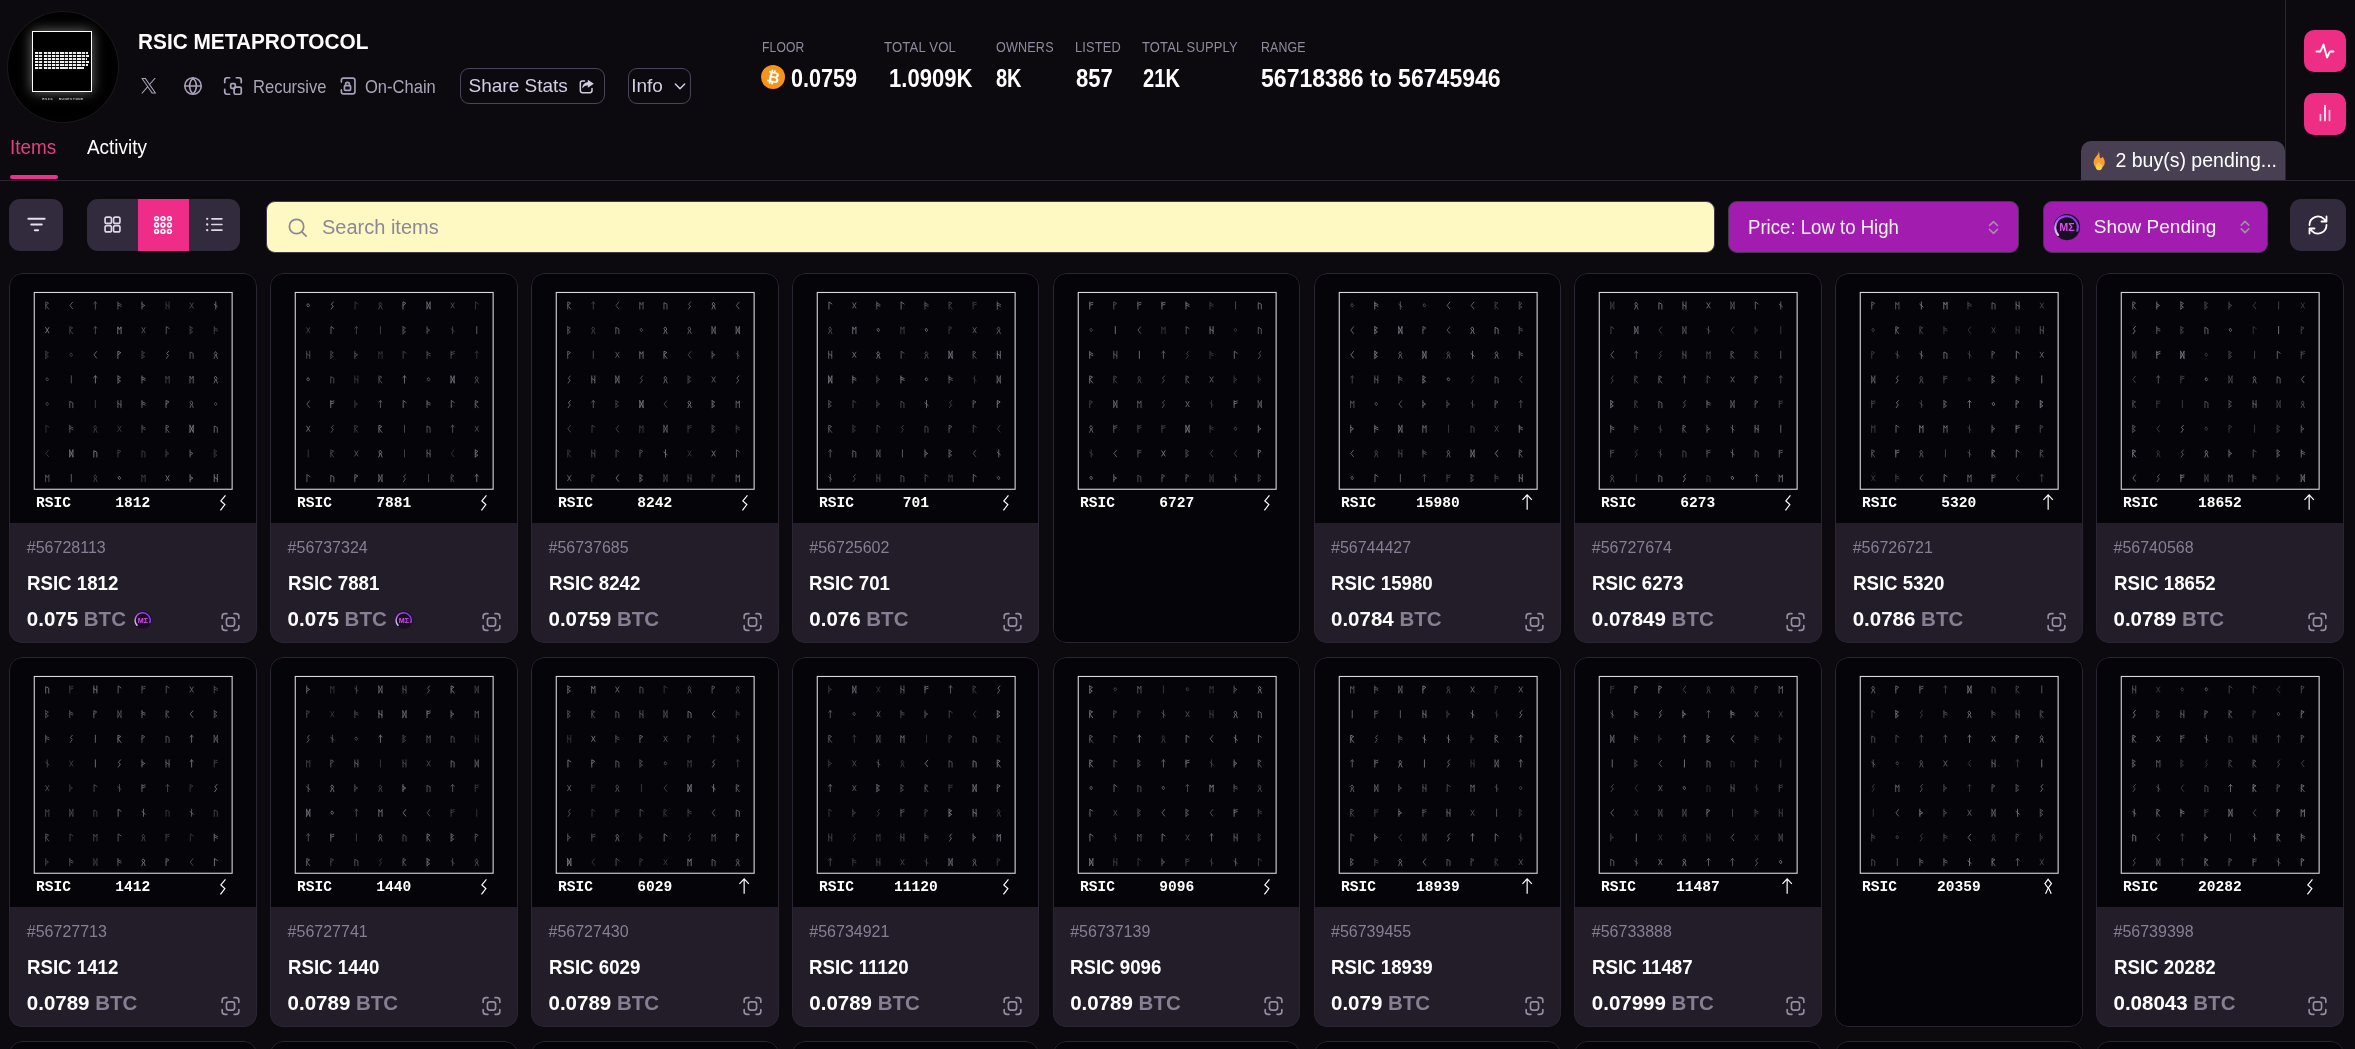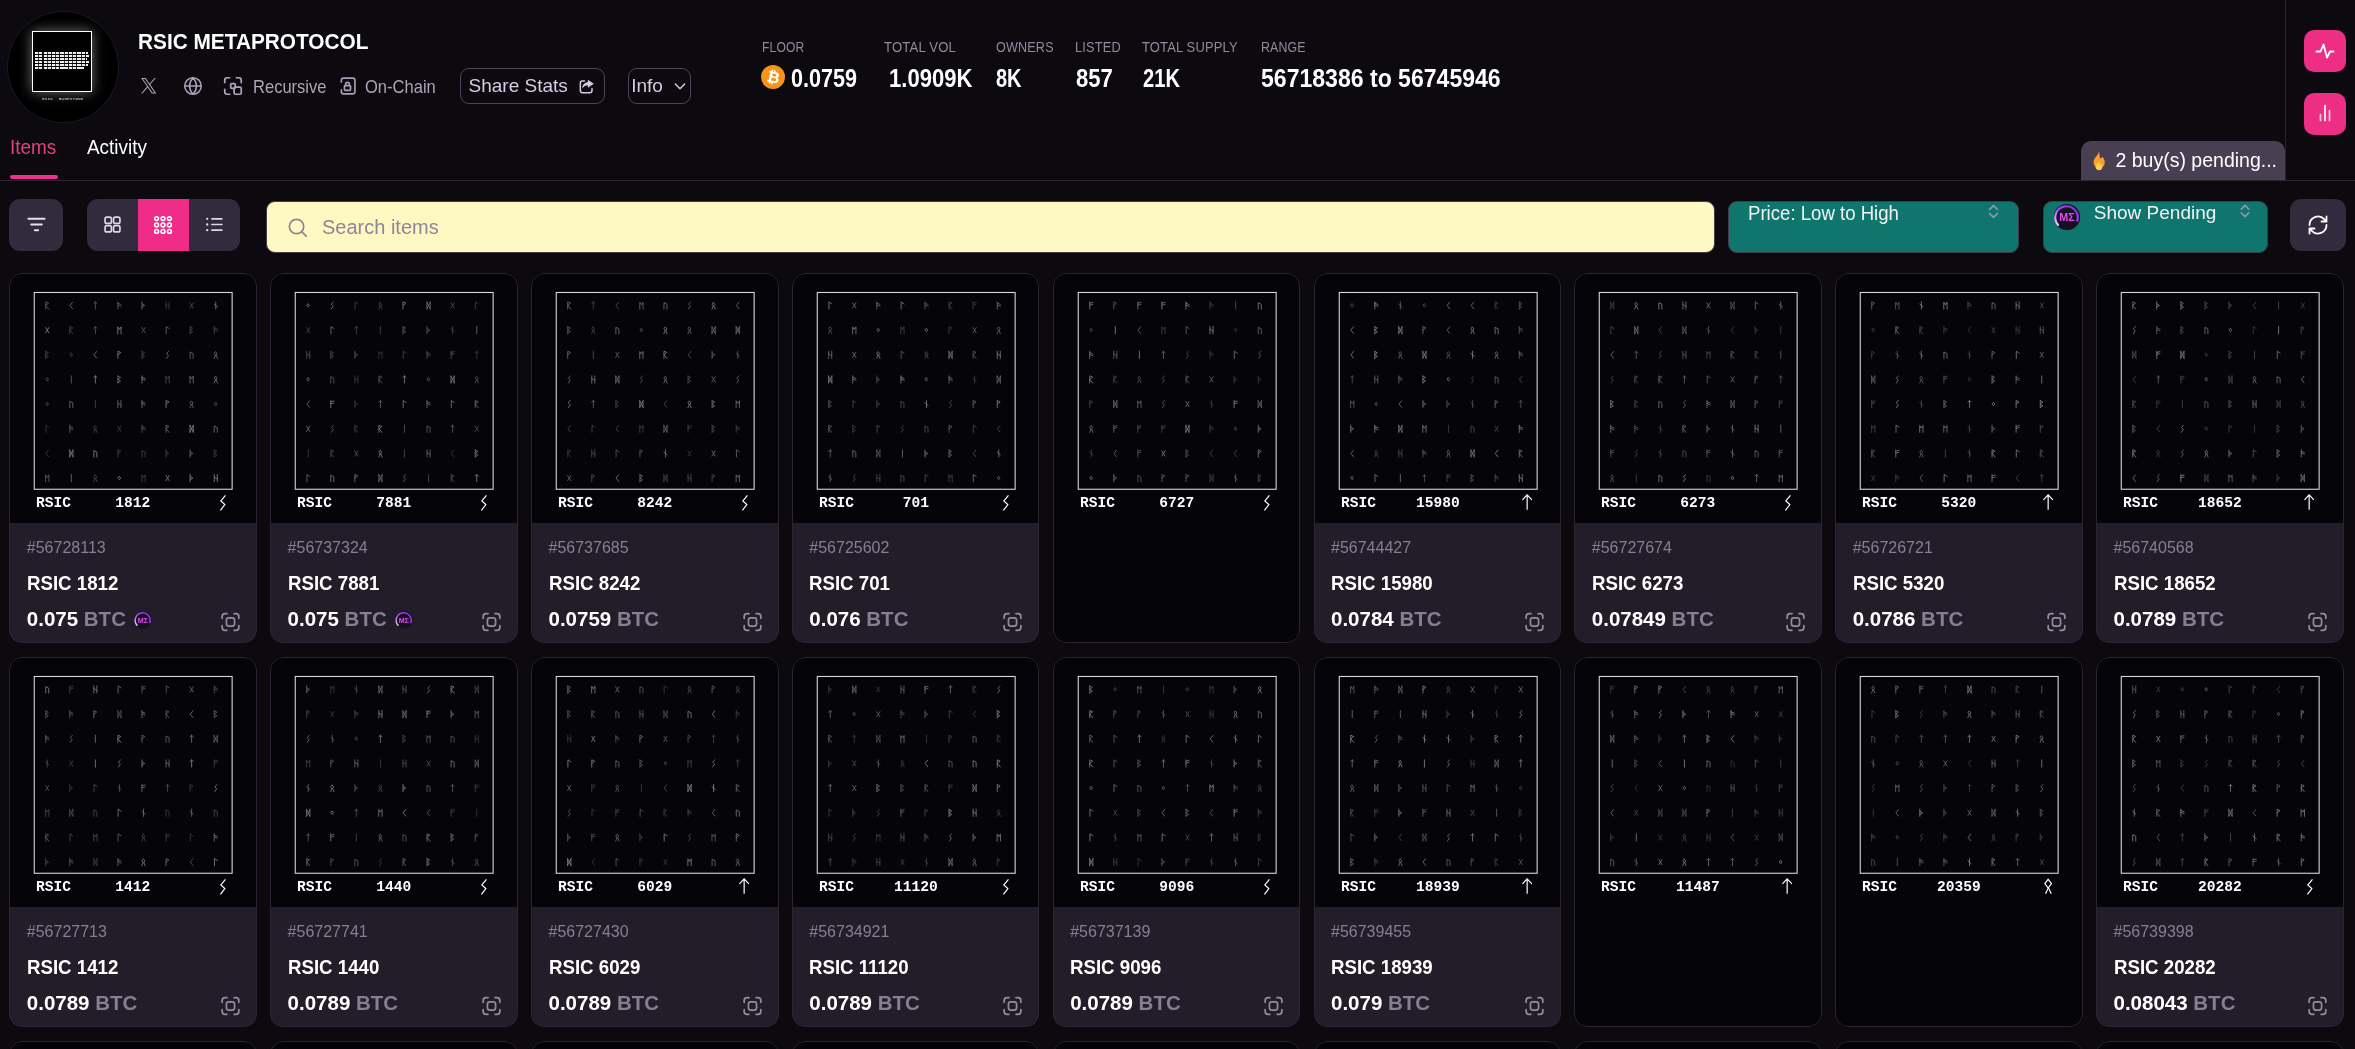--- a/index.html
+++ b/index.html
@@ -30,22 +30,22 @@
 
 .tbtn { position:absolute; top:198.7px; height:52.5px; background:#322b3d; border-radius:11px;
   display:flex; align-items:center; justify-content:center; }
 .tgroup { position:absolute; left:86.7px; top:198.7px; width:153px; height:52.5px; background:#322b3d;
   border-radius:11px; overflow:hidden; display:flex; }
 .tseg { width:51px; height:100%; display:flex; align-items:center; justify-content:center; }
 .tseg.act { background:#ef2d88; }
 .search { position:absolute; left:266px; top:200.8px; width:1449px; height:52.5px; background:#fef9c3;
   border:1px solid #423b4e; border-radius:9px; display:flex; align-items:center; }
 .search span { color:#8d8699; font-size:20px; margin-left:13px; }
-.sel { position:absolute; top:200.8px; height:52.5px; background:#0f766e; border:1px solid #423b4e;
-  border-radius:9px; display:flex; }
+.sel { position:absolute; top:200.8px; height:52.5px; background:#a21caf; border:1px solid #423b4e;
+  border-radius:9px; display:flex; align-items:center; }
 
 .card { position:absolute; width:247.6px; height:369.8px; background:#050408; border-radius:13px; overflow:hidden; }
 .im { display:block; width:247.6px; height:250px; background:#050408; }
 .cbord { position:absolute; left:0; top:0; right:0; bottom:0; border:1px solid #2b2533; border-radius:13px; z-index:5; }
 .cap { font-family:"Liberation Mono",monospace; font-weight:bold; font-size:14.6px; fill:#fff; }
 .meta { position:absolute; left:0; top:250px; width:100%; height:139px; background:#221d29; }
 .cid { position:absolute; left:17.5px; top:16px; font-size:16px; color:#867f94; }
 .cname { position:absolute; left:17.5px; top:47.8px; font-size:20.5px; font-weight:bold; transform-origin:0 50%; transform:scaleX(.91); }
 .cprice { position:absolute; left:17.5px; top:84px; font-size:20.5px; font-weight:bold; }
 .cprice .btc { color:#867f94; }
@@ -1566,20 +1566,29 @@
         <use href="#ro" x="108.3" y="201.6" opacity="0.58"></use>
         <use href="#rt" x="132.4" y="201.6" opacity="0.49"></use>
         <use href="#rt" x="156.5" y="201.6" opacity="0.45"></use>
         <use href="#rs" x="180.6" y="201.6" opacity="0.47"></use>
         <use href="#rng" x="204.8" y="201.6" opacity="0.59"></use>
       </g>
       <text class="cap" x="27" y="234">RSIC</text>
       <text class="cap" x="124" y="234" text-anchor="middle">11487</text>
       <path d="M213.5 237v-15M208.8 227l4.7-5 4.7 5" fill="none" stroke="#fff" stroke-width="1.2"></path>
     </svg>
+<div class="meta">
+<div class="cid">#56733888</div>
+<div class="cname">RSIC 11487</div>
+<div class="cprice"><b>0.07999</b> <span class="btc">BTC</span></div>
+<svg viewBox="0 0 24 24" width="25" height="26" style="position:absolute;right:14px;top:86px" fill="none" stroke="#948da0" stroke-width="1.6" stroke-linecap="round">
+        <path d="M4 8.6V6.8Q4 4 6.8 4h1.8M15.4 4h1.8Q20 4 20 6.8v1.8M20 15.4v1.8Q20 20 17.2 20h-1.8M8.6 20H6.8Q4 20 4 17.2v-1.8"></path>
+        <rect x="8.1" y="8.1" width="7.8" height="7.8" rx="2.2"></rect>
+      </svg>
+</div>
   </div>
 <div class="card" style="left:1835.2px;top:656.8px">
 <div class="cbord"></div>
 <svg class="im" viewBox="0 0 248 250" width="248" height="250">
       <rect x="25.3" y="19.3" width="198.2" height="197.1" fill="none" stroke="#efeef3" stroke-opacity=".9" stroke-width="1.1"></rect>
       <g fill="none" stroke="#cfcada" stroke-width="1.3" stroke-linecap="round" stroke-linejoin="round">
         <use href="#ro" x="36.0" y="28.7" opacity="0.49"></use>
         <use href="#rw" x="60.1" y="28.7" opacity="0.52"></use>
         <use href="#rf" x="84.2" y="28.7" opacity="0.5"></use>
         <use href="#rt" x="108.3" y="28.7" opacity="0.31"></use>

